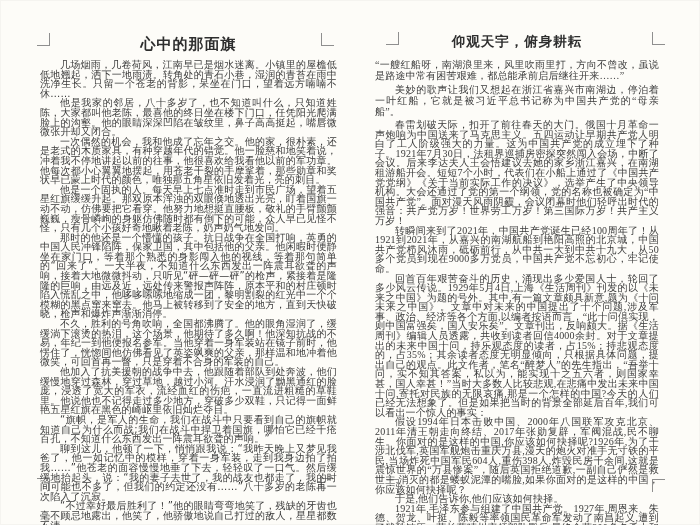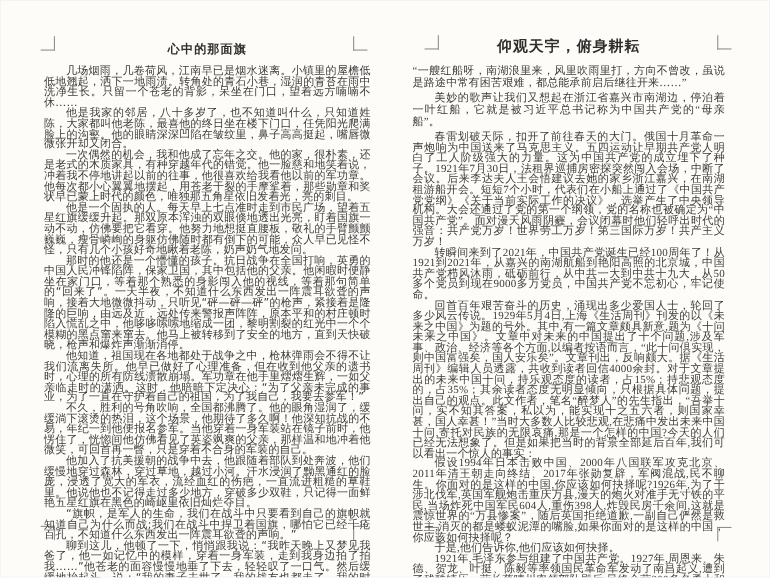--- a/index.html
+++ b/index.html
@@ -9,21 +9,21 @@
     background:#fdfcf8;
     overflow:hidden;
     font-family:"DejaVu Sans","Liberation Sans",sans-serif;
     box-shadow:inset 0 0 0 1px rgba(0,0,0,0.03);
   }
   .page-col{position:absolute;color:#3a3a3a;}
   .page-col.left{left:40px;top:37px;width:297px;}
   .page-col.right{left:375px;top:34px;width:284px;font-family:Liberation Serif, serif;}
   .page-title{
     text-align:center;font-weight:bold;color:#2e2e2e;
-    font-size:11px;line-height:15px;margin:0 0 8px 0;
+    font-size:15px;line-height:15px;margin:0 0 8px 0;
     letter-spacing:1px;
   }
   .page-col.right .page-title{font-size:13.5px;margin-bottom:10px;}
   .para{
     margin:0;
     font-size:10px;line-height:9.6px;
     text-align:justify;text-justify:inter-ideograph;
     text-indent:2em;
     letter-spacing:0.2px;
     color:#3a3a3a;
@@ -53,21 +53,20 @@
   <div class="mark br" style="left:652px;top:479px;"></div>
 
   <div class="page-col left">
     <h1 class="page-title">心中的那面旗</h1>
     <div>
         <p class="para">几场烟雨，几卷荷风，江南早已是烟水迷离。小镇里的屋檐低低地翘起，洒下一地雨渍。转角处的青石小巷，湿润的青苔在雨中洗净生长。只留一个苍老的背影，呆坐在门口，望着远方喃喃不休……</p>
         <p class="para">他是我家的邻居，八十多岁了，也不知道叫什么，只知道姓陈，大家都叫他老陈，最喜他的终日坐在楼下门口，任凭阳光爬满脸上的沟壑。他的眼睛深深凹陷在皱纹里，鼻子高高挺起，嘴唇微微张开却又闭合。</p>
         <p class="para">一次偶然的机会，我和他成了忘年之交。他的家，很朴素，还是老式的木质家具，有种穿越年代的错觉。他一脸慈和地笑着说，冲着我不停地讲起以前的往事，他很喜欢给我看他以前的军功章。他每次都小心翼翼地摆起，用苍老干裂的手摩挲着，那些勋章和奖状早已蒙上时代的颜色，唯独那五角星依旧发着光，亮的刺目。</p>
         <p class="para">他是一个固执的人。每天早上七点准时走到市民广场，望着五星红旗缓缓升起。那双原本浑浊的双眼倏地透出光亮，盯着国旗一动不动，仿佛要把它看穿。他努力地想挺直腰板，敬礼的手臂颤颤巍巍，瘦骨嶙峋的身躯仿佛随时都有倒下的可能，众人早已见怪不怪，只有几个小孩好奇地瞅着老陈，奶声奶气地发问。</p>
         <p class="para">那时的他还是一个懵懂的孩子。抗日战争在全国打响，英勇的中国人民冲锋陷阵，保家卫国，其中包括他的父亲。他闲暇时便静坐在家门口，等着那个熟悉的身影闯入他的视线，等着那句简单的“回来了”。一天半夜，不知道什么东西发出一阵震耳欲聋的声响，接着大地微微抖动，只听见“砰—砰—砰”的枪声，紧接着是隆隆的巨响，由远及近，远处传来警报声阵阵，原本平和的村庄顿时陷入慌乱之中，他哆哆嗦嗦地缩成一团，黎明割裂的红光中一个个模糊的黑点窜来窜去。他马上被转移到了安全的地方，直到天快破晓，枪声和爆炸声渐渐消停。</p>
-        <p class="para">他知道，祖国现在各地都处于战争之中，枪林弹雨会不得不让我们流离失所。他早已做好了心理准备，但在收到他父亲的遗书时，心理的所有防线溃散崩塌。军功章在他手里熠熠生辉，一如父亲临走时的潇洒。这时，他暗暗下定决心：“为了父亲未完成的事业，为了一直在守护着自己的祖国，为了我自己，我要去参军！”</p>
         <p class="para">不久，胜利的号角吹响，全国都沸腾了。他的眼角湿润了，缓缓淌下滚烫的热泪，这个场景，他期待了多久啊！他深知抗战的不易，年纪一到他便报名参军。当他穿着一身军装站在镜子前时，他愣住了，恍惚间他仿佛看见了英姿飒爽的父亲，那样温和地冲着他微笑，可回首再一瞥，只是穿着不合身的军装的自己。</p>
         <p class="para">他加入了抗美援朝的战争中去，他跟随着部队到处奔波，他们缓慢地穿过森林，穿过草地，越过小河。汗水浸润了黝黑通红的脸庞，浸透了宽大的军衣，流经血红的伤疤，一直流进粗糙的草鞋里。他说他也不记得走过多少地方，穿破多少双鞋，只记得一面鲜艳五星红旗在黑色的崎岖里依旧灿烂夺目。</p>
         <p class="para">“旗帜，是军人的生命，我们在战斗中只要看到自己的旗帜就知道自己为什么而战;我们在战斗中捍卫着国旗，哪怕它已经千疮百孔，不知道什么东西发出一阵震耳欲聋的声响。”</p>
         <p class="para">聊到这儿，他顿了一下，悄悄跟我说：“我昨天晚上又梦见我爸了，他一如记忆中的模样，穿着一身军装，走到我身边拍了拍我……”他苍老的面容慢慢地垂了下去，轻轻叹了一口气。然后缓缓地抬起头，说：“我的妻子去世了，我的战友也都走了，我的时间可能也不多了，但我们的约定还没有……”八十多岁的老陈再一次陷入了沉寂。</p>
         <p class="para">“不过幸好最后胜利了！”他的眼睛弯弯地笑了，残缺的牙齿也毫不顾忌地露出，他笑了，他骄傲地说自己打过的敌人，星星都数不清。</p>
       </div>
   </div>
 
   <div class="page-col right">
     <h1 class="page-title">仰观天宇，俯身耕耘</h1>

